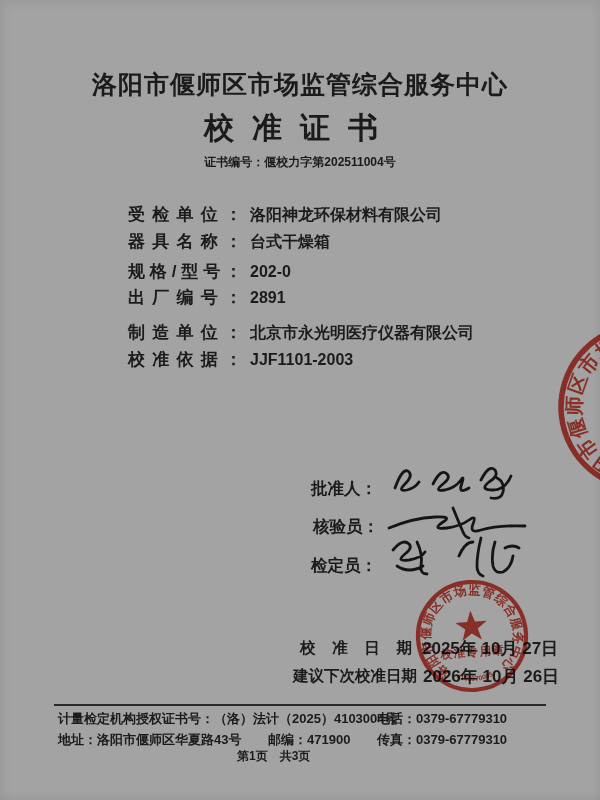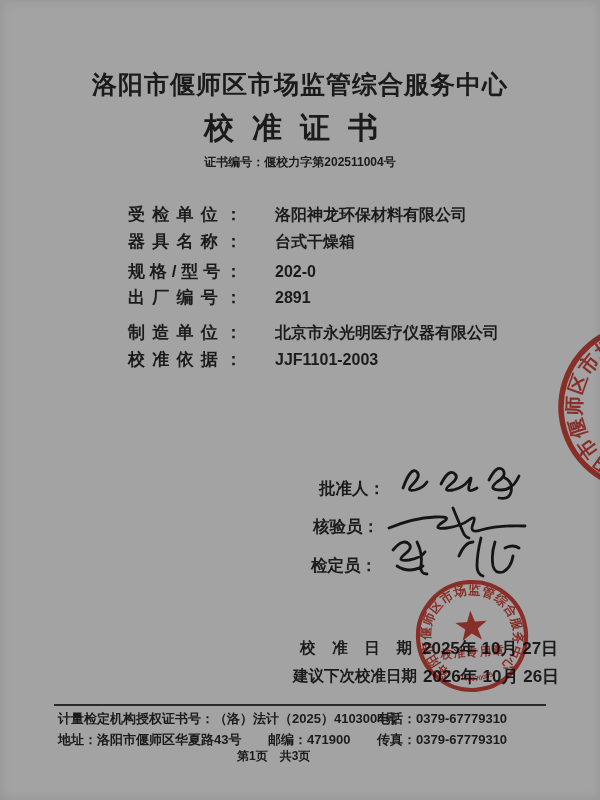--- a/index.html
+++ b/index.html
@@ -21,27 +21,27 @@
     text-align:center;font-size:25px;font-weight:700;letter-spacing:1px;
   }
   .doc-title{
     position:absolute;top:108px;left:0;width:600px;box-sizing:border-box;
     text-align:center;font-size:30px;font-weight:700;letter-spacing:18px;
   }
   .cert-no{
     position:absolute;top:154px;left:0;width:600px;
     text-align:center;font-size:12px;font-weight:700;
   }
-  .frow{position:absolute;left:128px;display:flex;align-items:baseline;}
+  .frow{position:absolute;left:128px;display:flex;align-items:baseline;gap:8px;}
   .flabel{
     display:inline-block;width:114px;
     font-size:17px;font-weight:700;
     text-align:justify;text-align-last:justify;
   }
-  .fvalue{margin-left:33px;font-size:16px;font-weight:700;white-space:nowrap;}
+  .fvalue{font-size:16px;font-weight:700;white-space:nowrap;}
   .sigrow{position:absolute;display:flex;align-items:center;}
   .siglabel{font-size:16.5px;font-weight:700;white-space:nowrap;}
   .sigsvg{overflow:visible;}
   .daterow{position:absolute;display:flex;align-items:center;}
   .dlabel{
     display:inline-block;font-size:15.5px;font-weight:700;
     text-align:justify;text-align-last:justify;
   }
   .dvalue{font-size:17px;font-weight:700;white-space:nowrap;}
   .divider{position:absolute;left:54px;top:704px;width:492px;height:2px;background:#2a2a2a;}
@@ -76,21 +76,21 @@
   </div>
   <div class="frow" style="top:321px">
     <span class="flabel">制造单位：</span>
     <span class="fvalue">北京市永光明医疗仪器有限公司</span>
   </div>
   <div class="frow" style="top:348px">
     <span class="flabel">校准依据：</span>
     <span class="fvalue">JJF1101-2003</span>
   </div>
 
-  <div class="sigrow" style="top:472px;left:319px">
+  <div class="sigrow" style="top:472px;left:311px">
     <span class="siglabel">批准人：</span>
     <svg class="sigsvg" width="140" height="48" style="margin:-14px 0 0 8px">
       <path class="sig-stroke" d="M10 30 Q18 8 24 14 Q28 18 20 26 Q12 34 22 32 Q30 30 34 24"></path>
       <path class="sig-stroke" d="M48 26 Q56 10 62 16 Q66 20 58 26 Q48 34 60 32 Q70 30 76 22 Q80 16 76 28 Q74 36 84 30"></path>
       <path class="sig-stroke" d="M96 22 Q104 6 110 12 Q114 18 104 24 Q94 32 108 32 Q120 32 126 18 M112 20 Q120 24 118 34 Q116 42 106 40"></path>
     </svg>
   </div>
   <div class="sigrow" style="top:512px;left:313px">
     <span class="siglabel">核验员：</span>
     <svg class="sigsvg" width="150" height="40" style="margin:-10px 0 0 4px">

